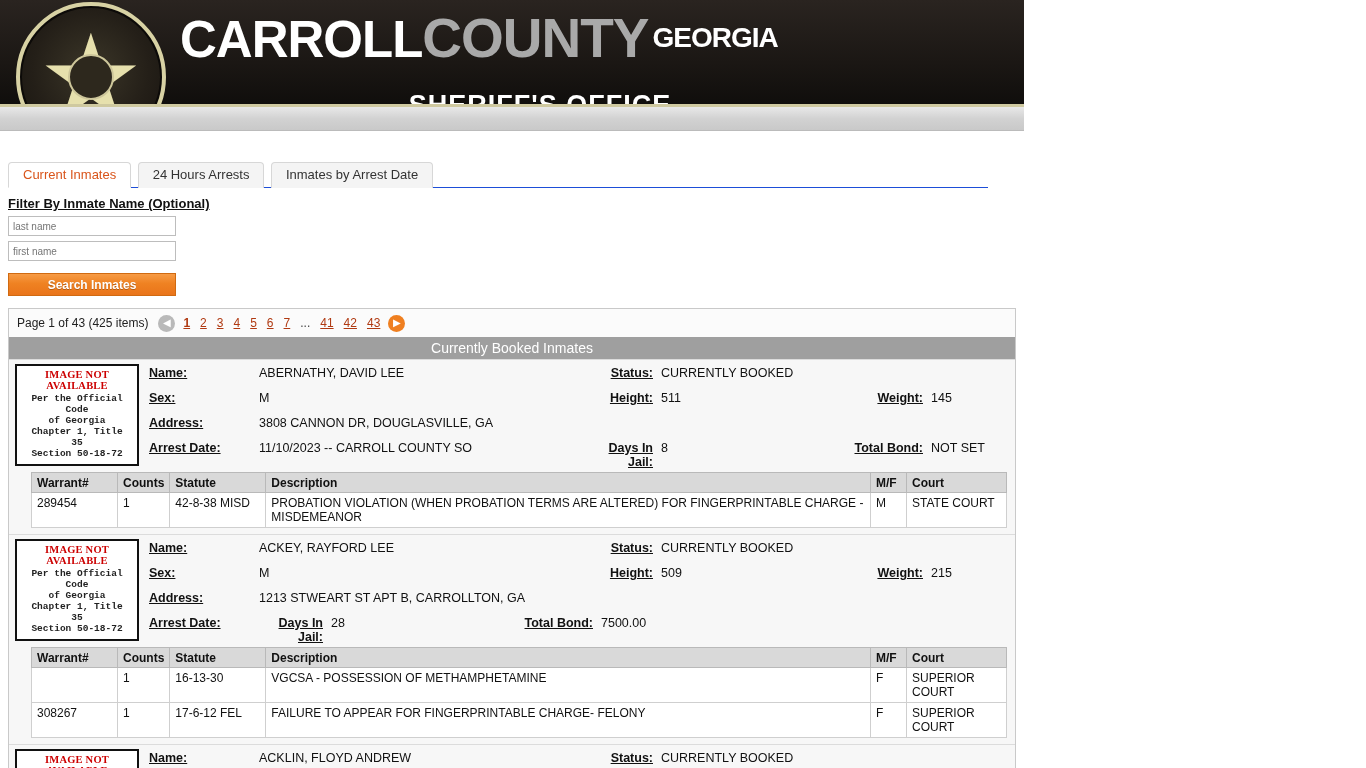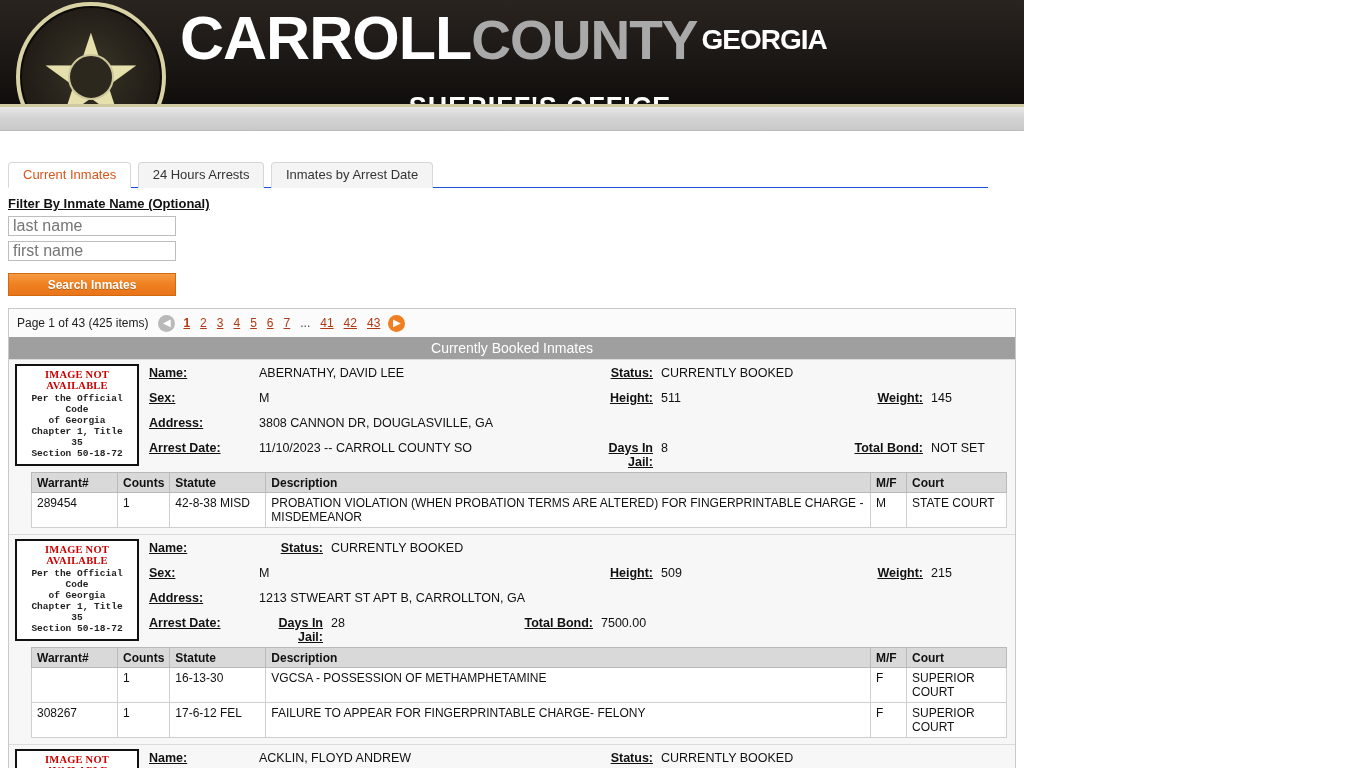--- a/index.html
+++ b/index.html
@@ -58,21 +58,21 @@
     left: 180px; top: 10px;
     width: 840px;
   }
   .line1 {
     white-space: nowrap;
     line-height: 56px;
     font-weight: bold;
     letter-spacing: -1px;
   }
   .w-carroll {
-    font-size: 61px;
+    font-size: 51px;
     color: #ffffff;
     font-family: "Liberation Sans", sans-serif;
     font-weight: bold;
   }
   .w-county {
     font-size: 55px;
     color: #a9a9a9;
     font-weight: bold;
   }
   .w-georgia {
@@ -138,21 +138,21 @@
     font-weight: bold;
     color: #111;
     text-decoration: underline;
   }
   .txtbox {
     display: block;
     margin-top: 5px;
     width: 168px;
     height: 20px;
     border: 1px solid #bdbdbd;
-    font-size: 16px;
+    font-size: 10px;
     color: #9a9a9a;
     padding: 1px 4px;
     font-family: "Liberation Sans", sans-serif;
     background: #fff;
   }
   .search-btn {
     margin-top: 12px;
     width: 168px;
     height: 23px;
     border: 1px solid #d06a11;
@@ -427,20 +427,21 @@
           <div class="lines">
             <div>Per the Official Code</div>
             <div>of Georgia</div>
             <div>Chapter 1, Title 35</div>
             <div>Section 50-18-72</div>
           </div>
         </div>
         <div class="details">
           <div class="drow">
             <span class="lbl c1">Name:</span>
+            <span class="c1v">ACKEY, RAYFORD LEE</span>
             <span class="lbl c2">Status:</span>
             <span class="c2v">CURRENTLY BOOKED</span>
           </div>
           <div class="drow">
             <span class="lbl c1">Sex:</span>
             <span class="c1v">M</span>
             <span class="lbl c2">Height:</span>
             <span class="c2v">509</span>
             <span class="lbl c3">Weight:</span>
             <span class="c3v">215</span>

